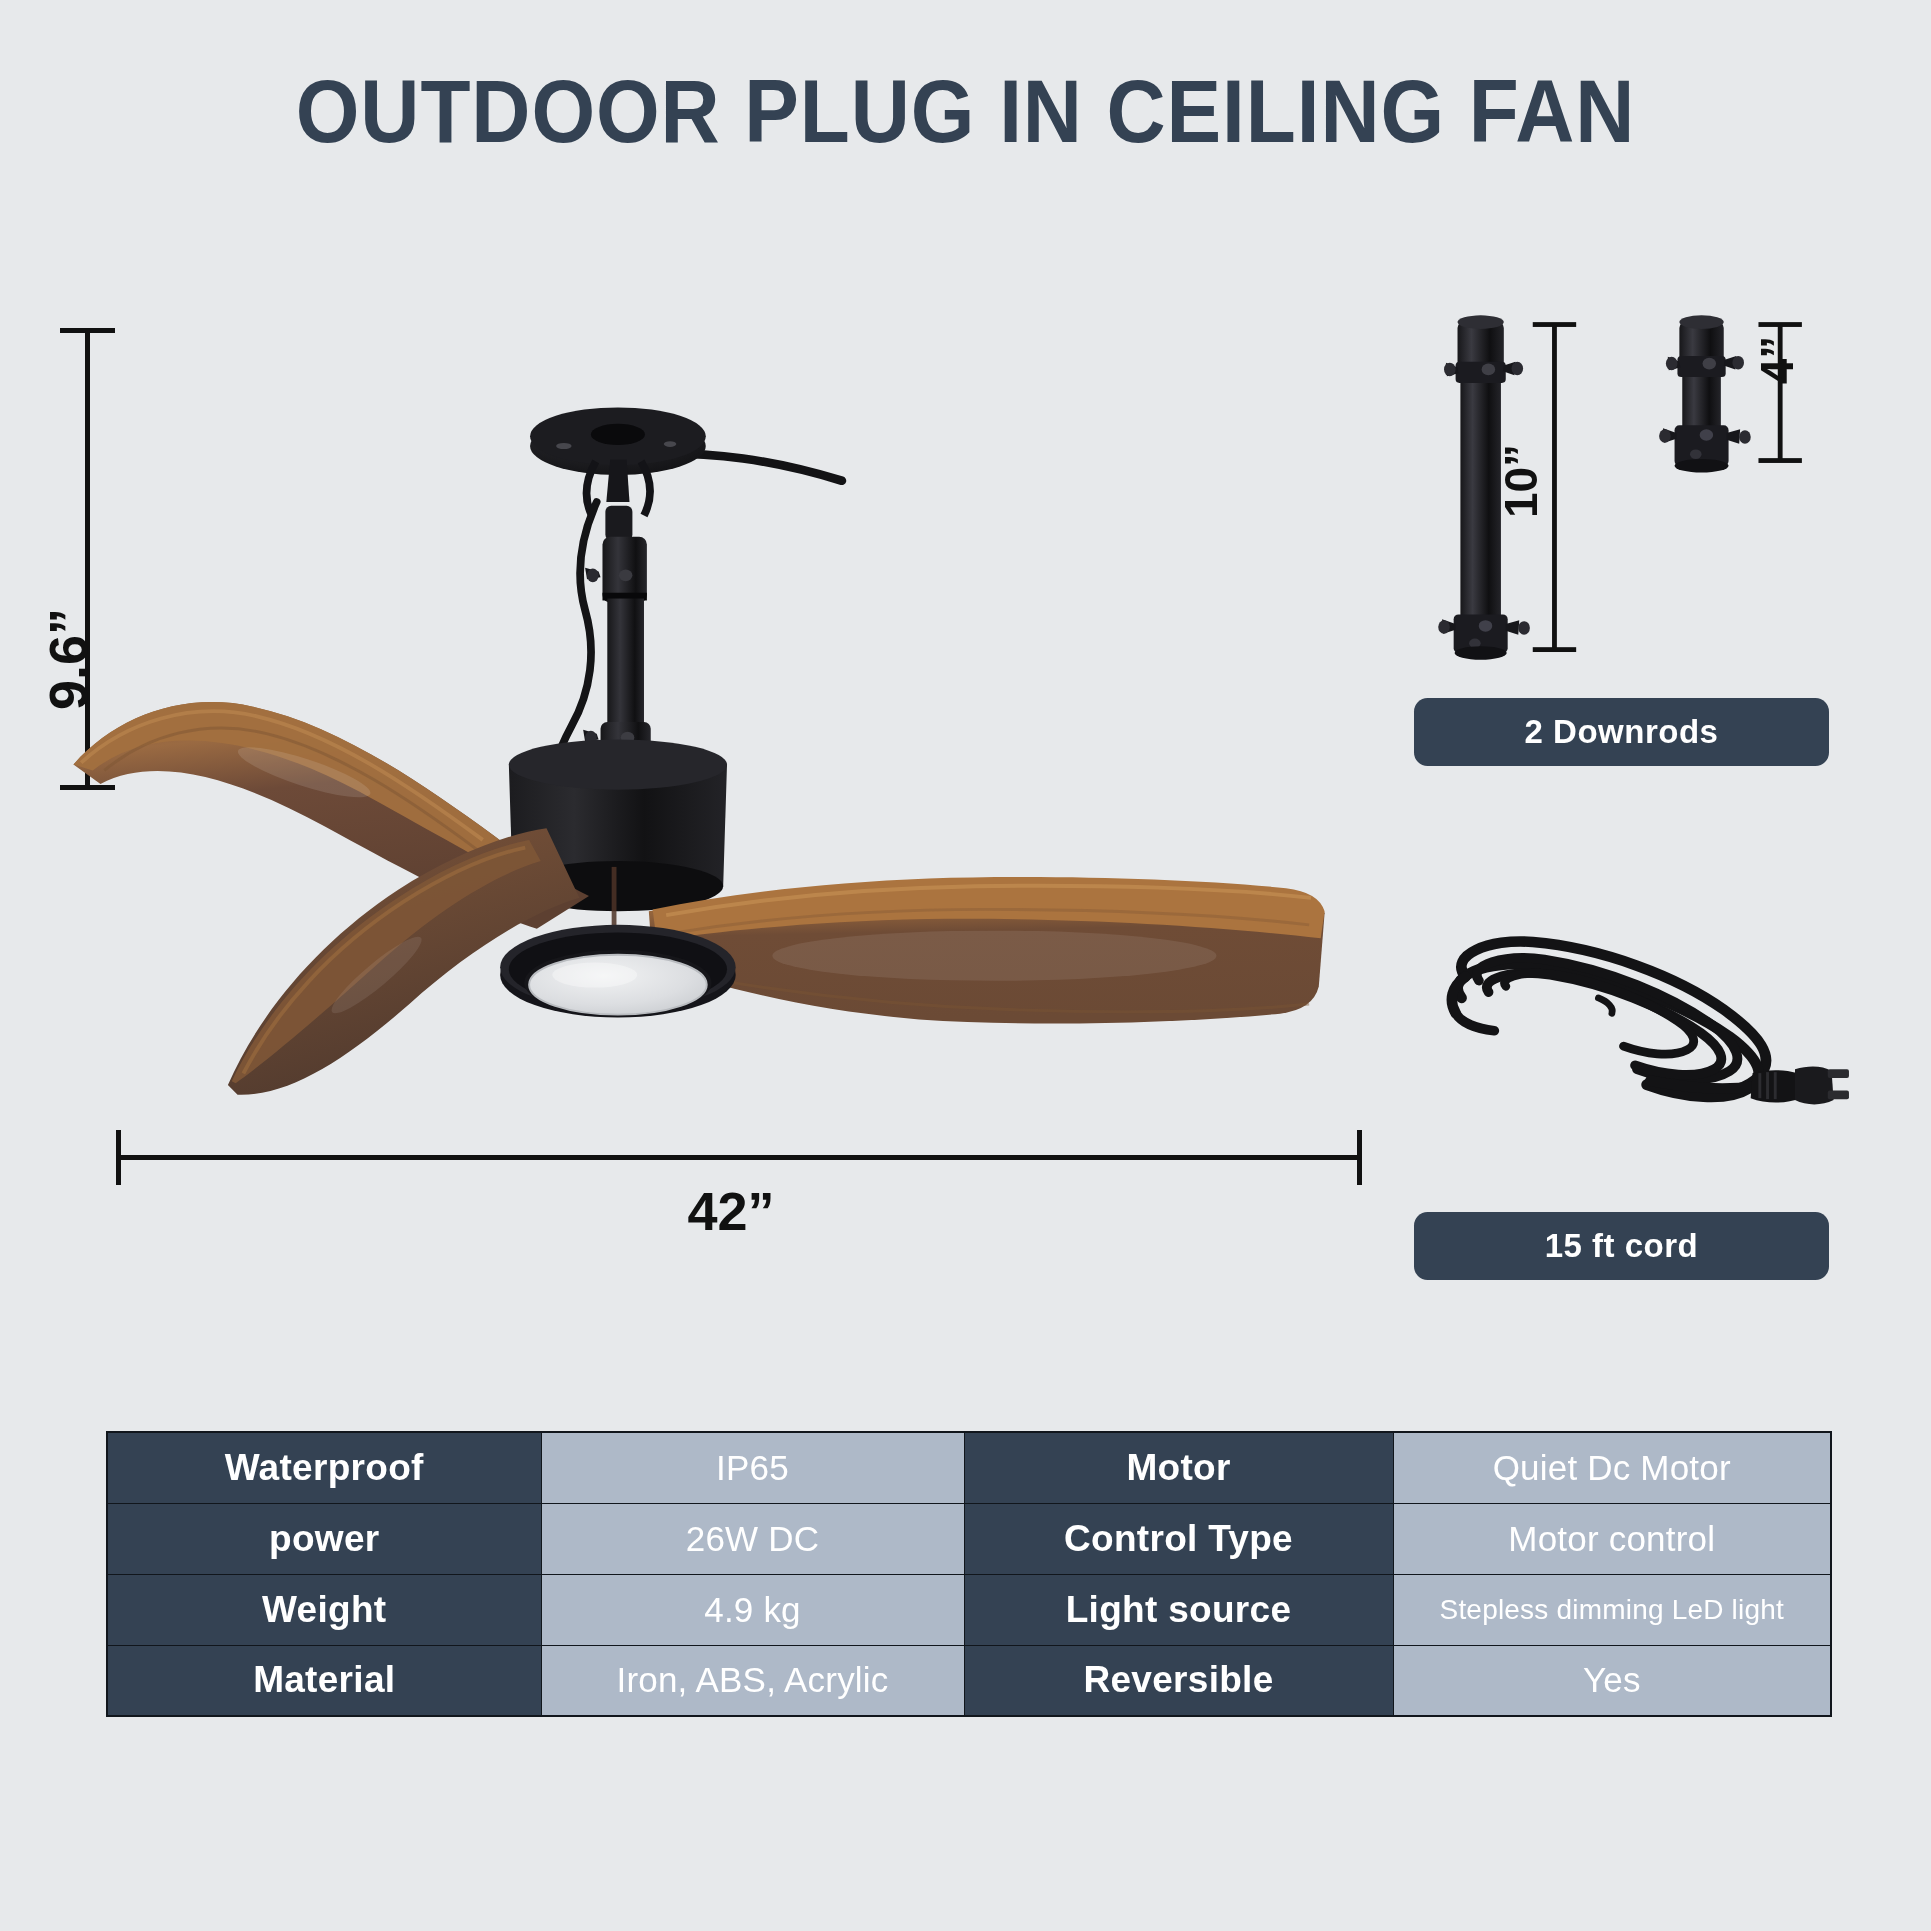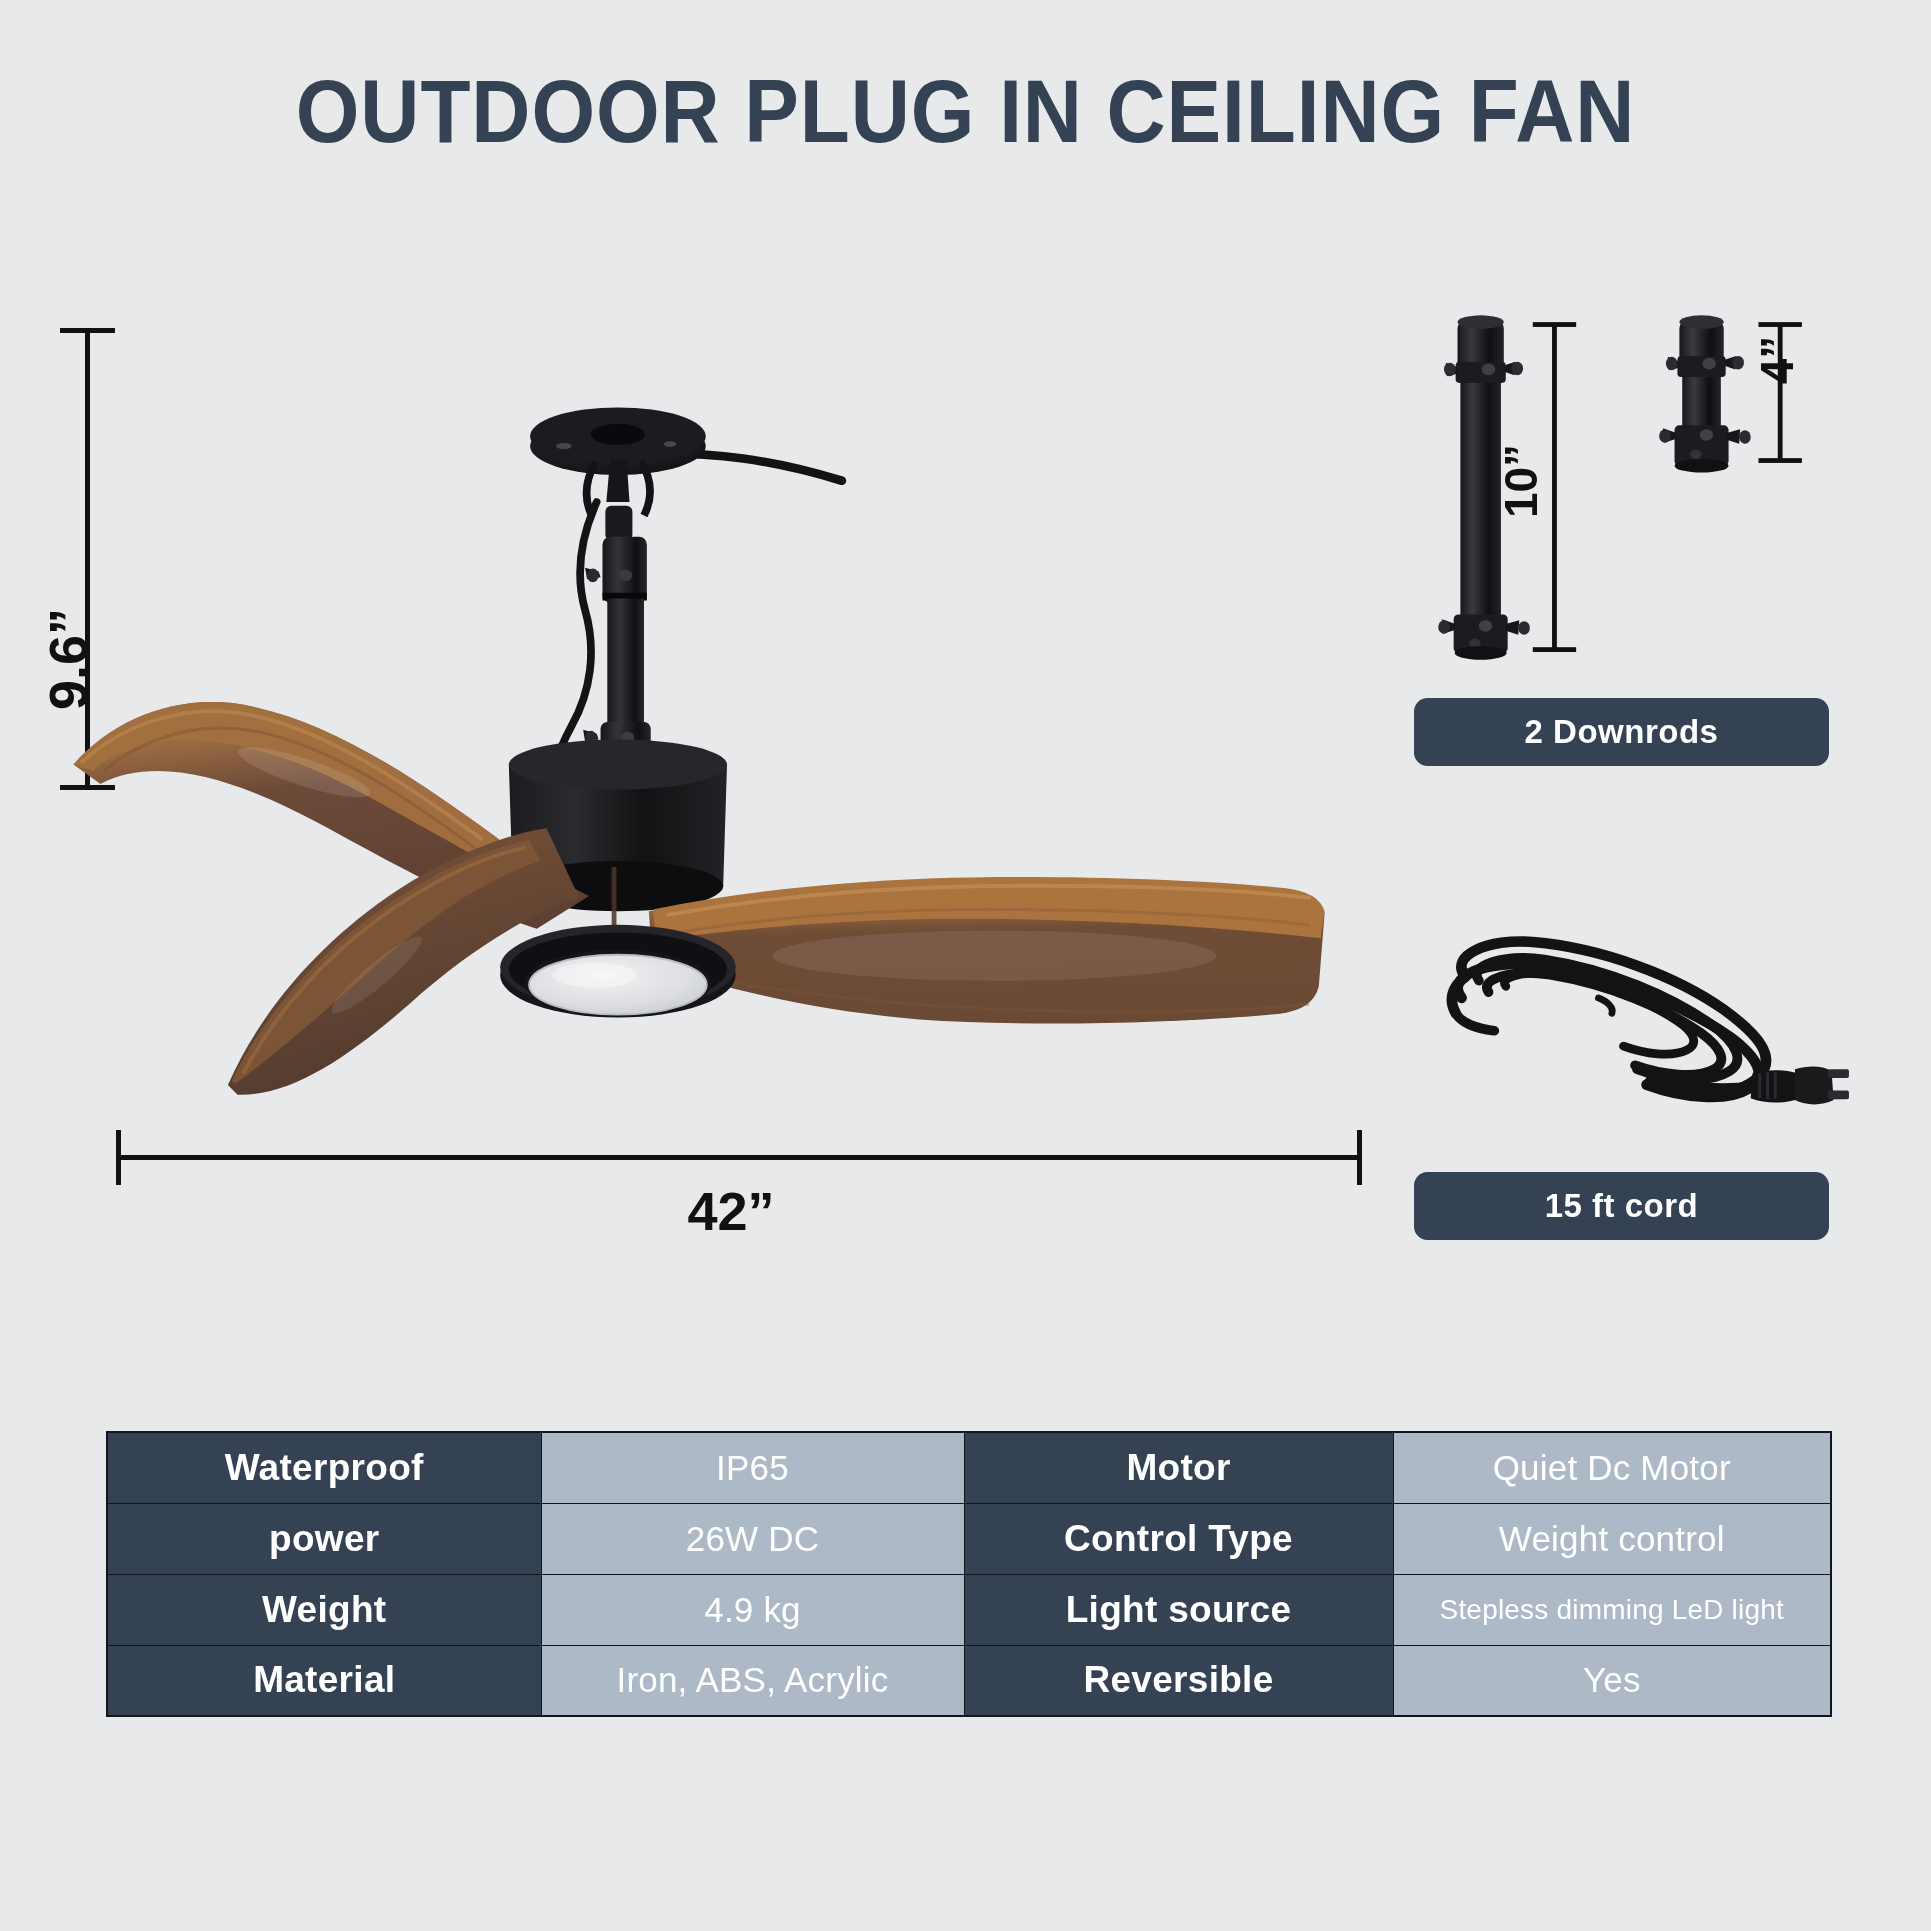--- a/index.html
+++ b/index.html
@@ -332,21 +332,21 @@
     <path d="M346 162 C 362 158, 378 158, 392 162 L 396 188 C 380 194, 360 194, 344 188 Z" fill="#131315"></path>
     <rect x="352" y="162" width="3" height="26" fill="#2c2c30"></rect>
     <rect x="360" y="161" width="3" height="28" fill="#2c2c30"></rect>
     <rect x="368" y="161" width="3" height="28" fill="#2c2c30"></rect>
     <path d="M390 158 C 404 154, 418 154, 428 160 L 430 190 C 418 196, 402 196, 390 190 Z" fill="#1a1a1d"></path>
 
     <rect x="424" y="158" width="22" height="9" rx="2" fill="#2b2b2f"></rect>
     <rect x="424" y="180" width="22" height="9" rx="2" fill="#2b2b2f"></rect>
   </svg>
 
-  <div class="badge" style="left:1414px; top:1172px; width:415px; height:68px;">
+  <div class="badge" style="left:1414px; top:1212px; width:415px; height:68px;">
     <span>15 ft cord</span>
   </div>
 
   <table id="spec-table">
     <colgroup>
       <col style="width:434px">
         <col style="width:423px">
       <col style="width:429px">
         <col style="width:438px">
     </colgroup>
@@ -354,21 +354,21 @@
       <tr>
         <td class="k">Waterproof</td>
         <td class="v">IP65</td>
         <td class="k">Motor</td>
         <td class="v">Quiet Dc Motor</td>
       </tr>
       <tr>
         <td class="k">power</td>
         <td class="v">26W DC</td>
         <td class="k">Control Type</td>
-        <td class="v">Weight control</td>
+        <td class="v">Motor control</td>
       </tr>
       <tr>
         <td class="k">Weight</td>
         <td class="v">4.9 kg</td>
         <td class="k">Light source</td>
         <td class="v small">Stepless dimming LeD light</td>
       </tr>
       <tr>
         <td class="k">Material</td>
         <td class="v">Iron, ABS, Acrylic</td>

